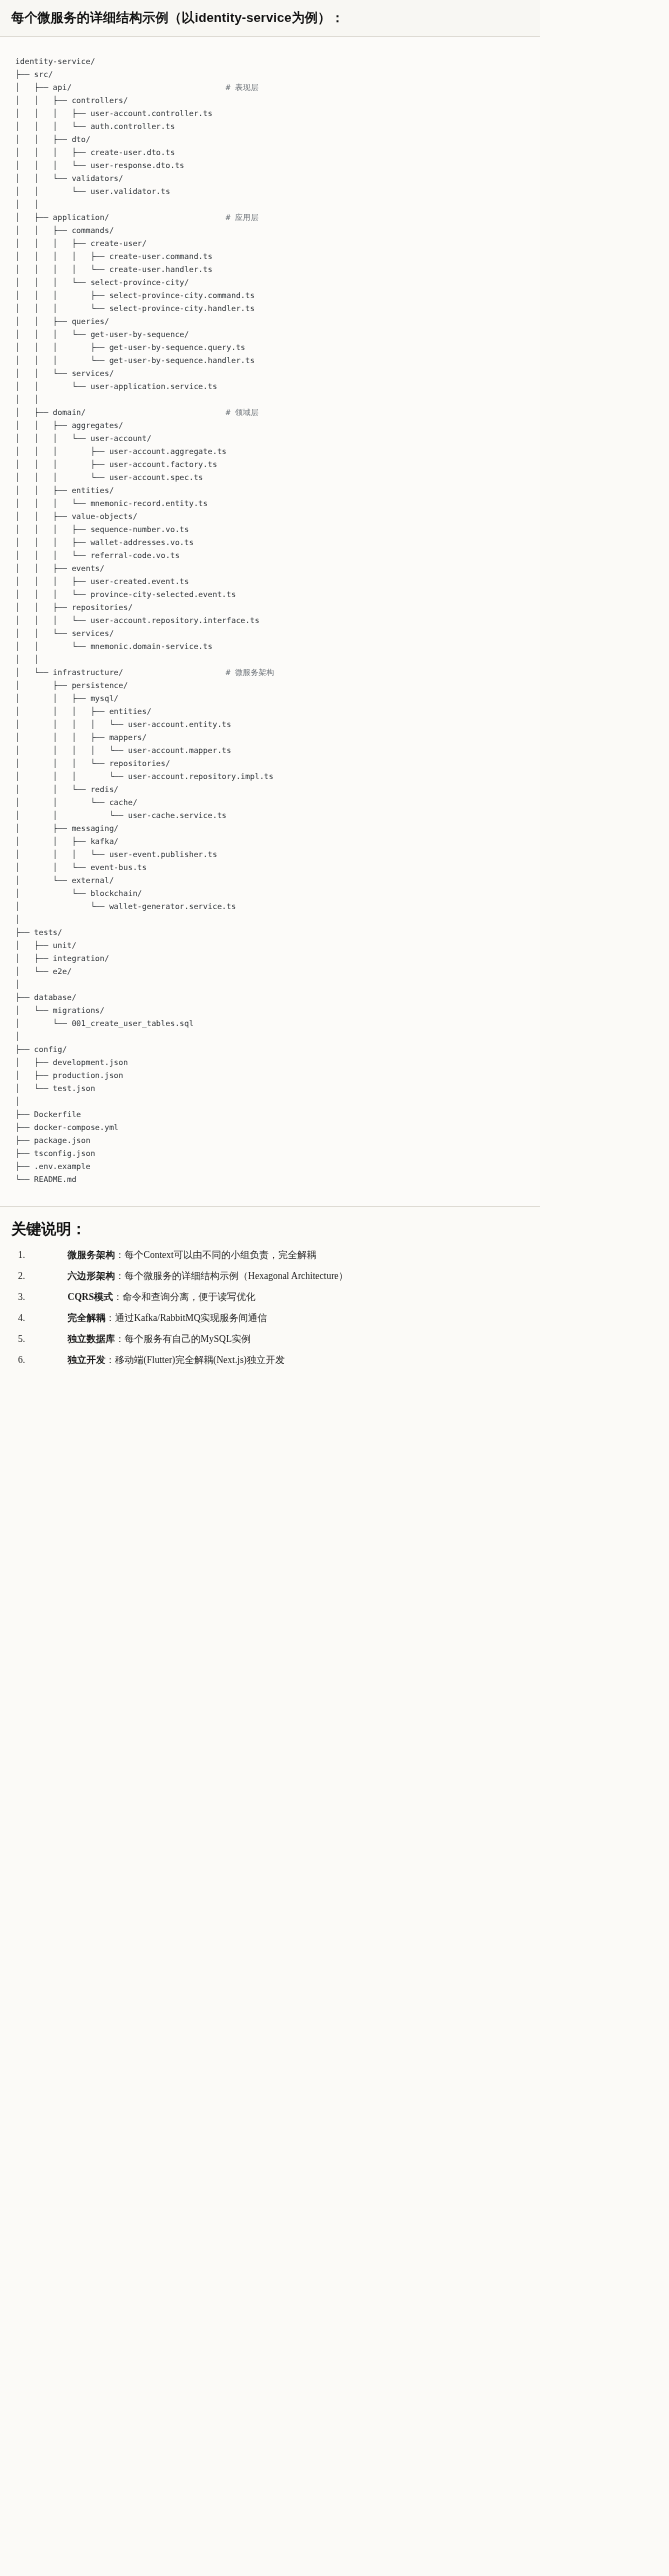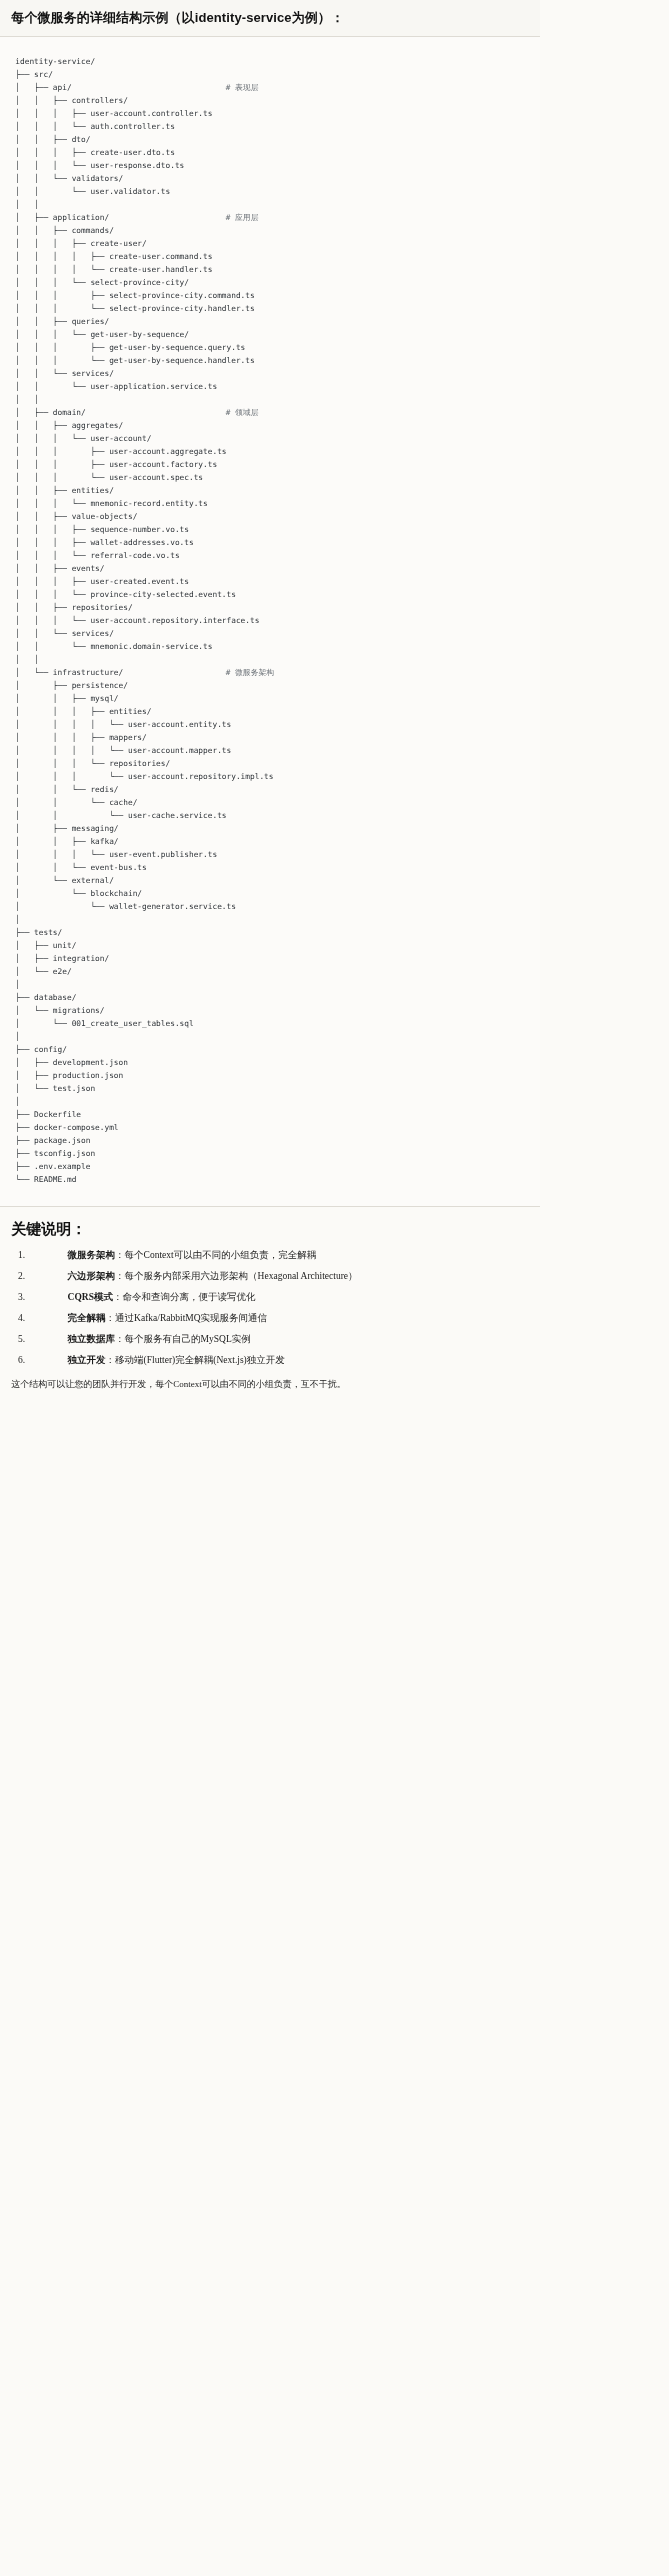--- a/index.html
+++ b/index.html
@@ -180,23 +180,22 @@
 ├── package.json
 ├── tsconfig.json
 ├── .env.example
 └── README.md</pre>
   </div>
 
   <div class="notes">
     <h2 class="notes-title">关键说明：</h2>
     <ol class="notes-list">
         <li><span class="k">微服务架构</span><span>：</span><span>每个Context可以由不同的小组负责，完全解耦</span></li>
-        <li><span class="k">六边形架构</span><span>：</span><span>每个服务内部采用六边形架构（Hexagonal Architecture）</span></li>
+        <li><span class="k">六边形架构</span><span>：</span><span>每个微服务的详细结构示例（Hexagonal Architecture）</span></li>
         <li><span class="k">CQRS模式</span><span>：</span><span>命令和查询分离，便于读写优化</span></li>
         <li><span class="k">完全解耦</span><span>：</span><span>通过Kafka/RabbitMQ实现服务间通信</span></li>
         <li><span class="k">独立数据库</span><span>：</span><span>每个服务有自己的MySQL实例</span></li>
         <li><span class="k">独立开发</span><span>：</span><span>移动端(Flutter)完全解耦(Next.js)独立开发</span></li>
       </ol>
-    <p class="closing">这个结构可以让您的团队并行开发，每个Context可以由不同的小组负责，互不干扰。</p>
   </div>
 
 </div>
 
 
 </body></html>

